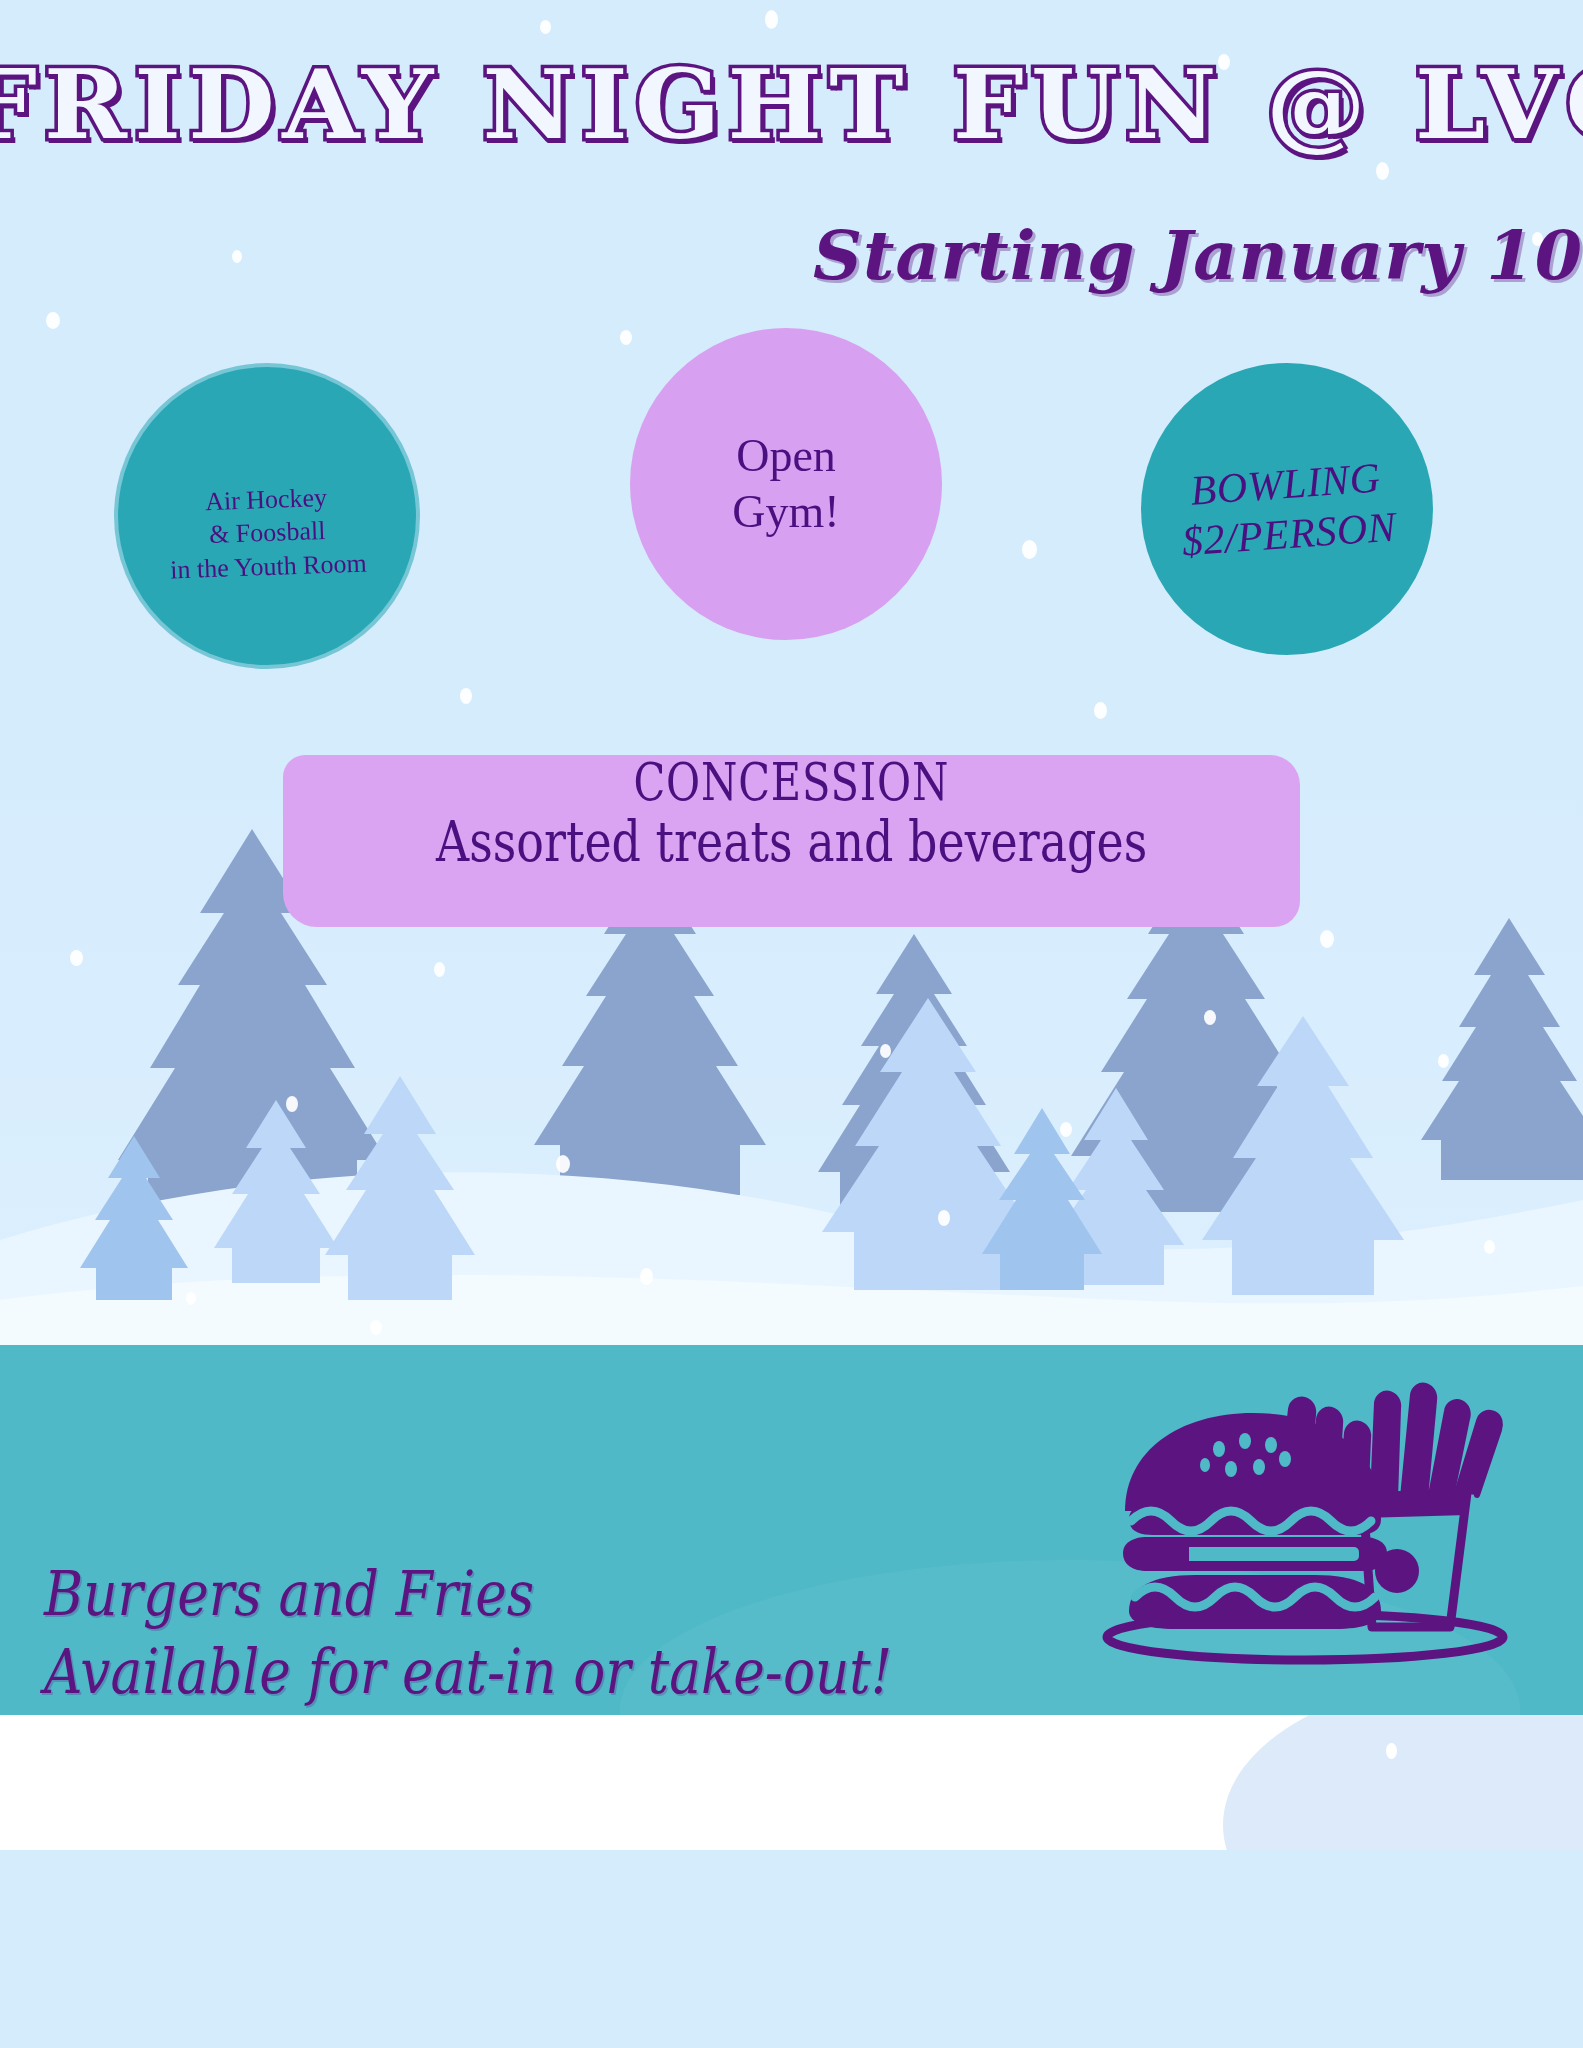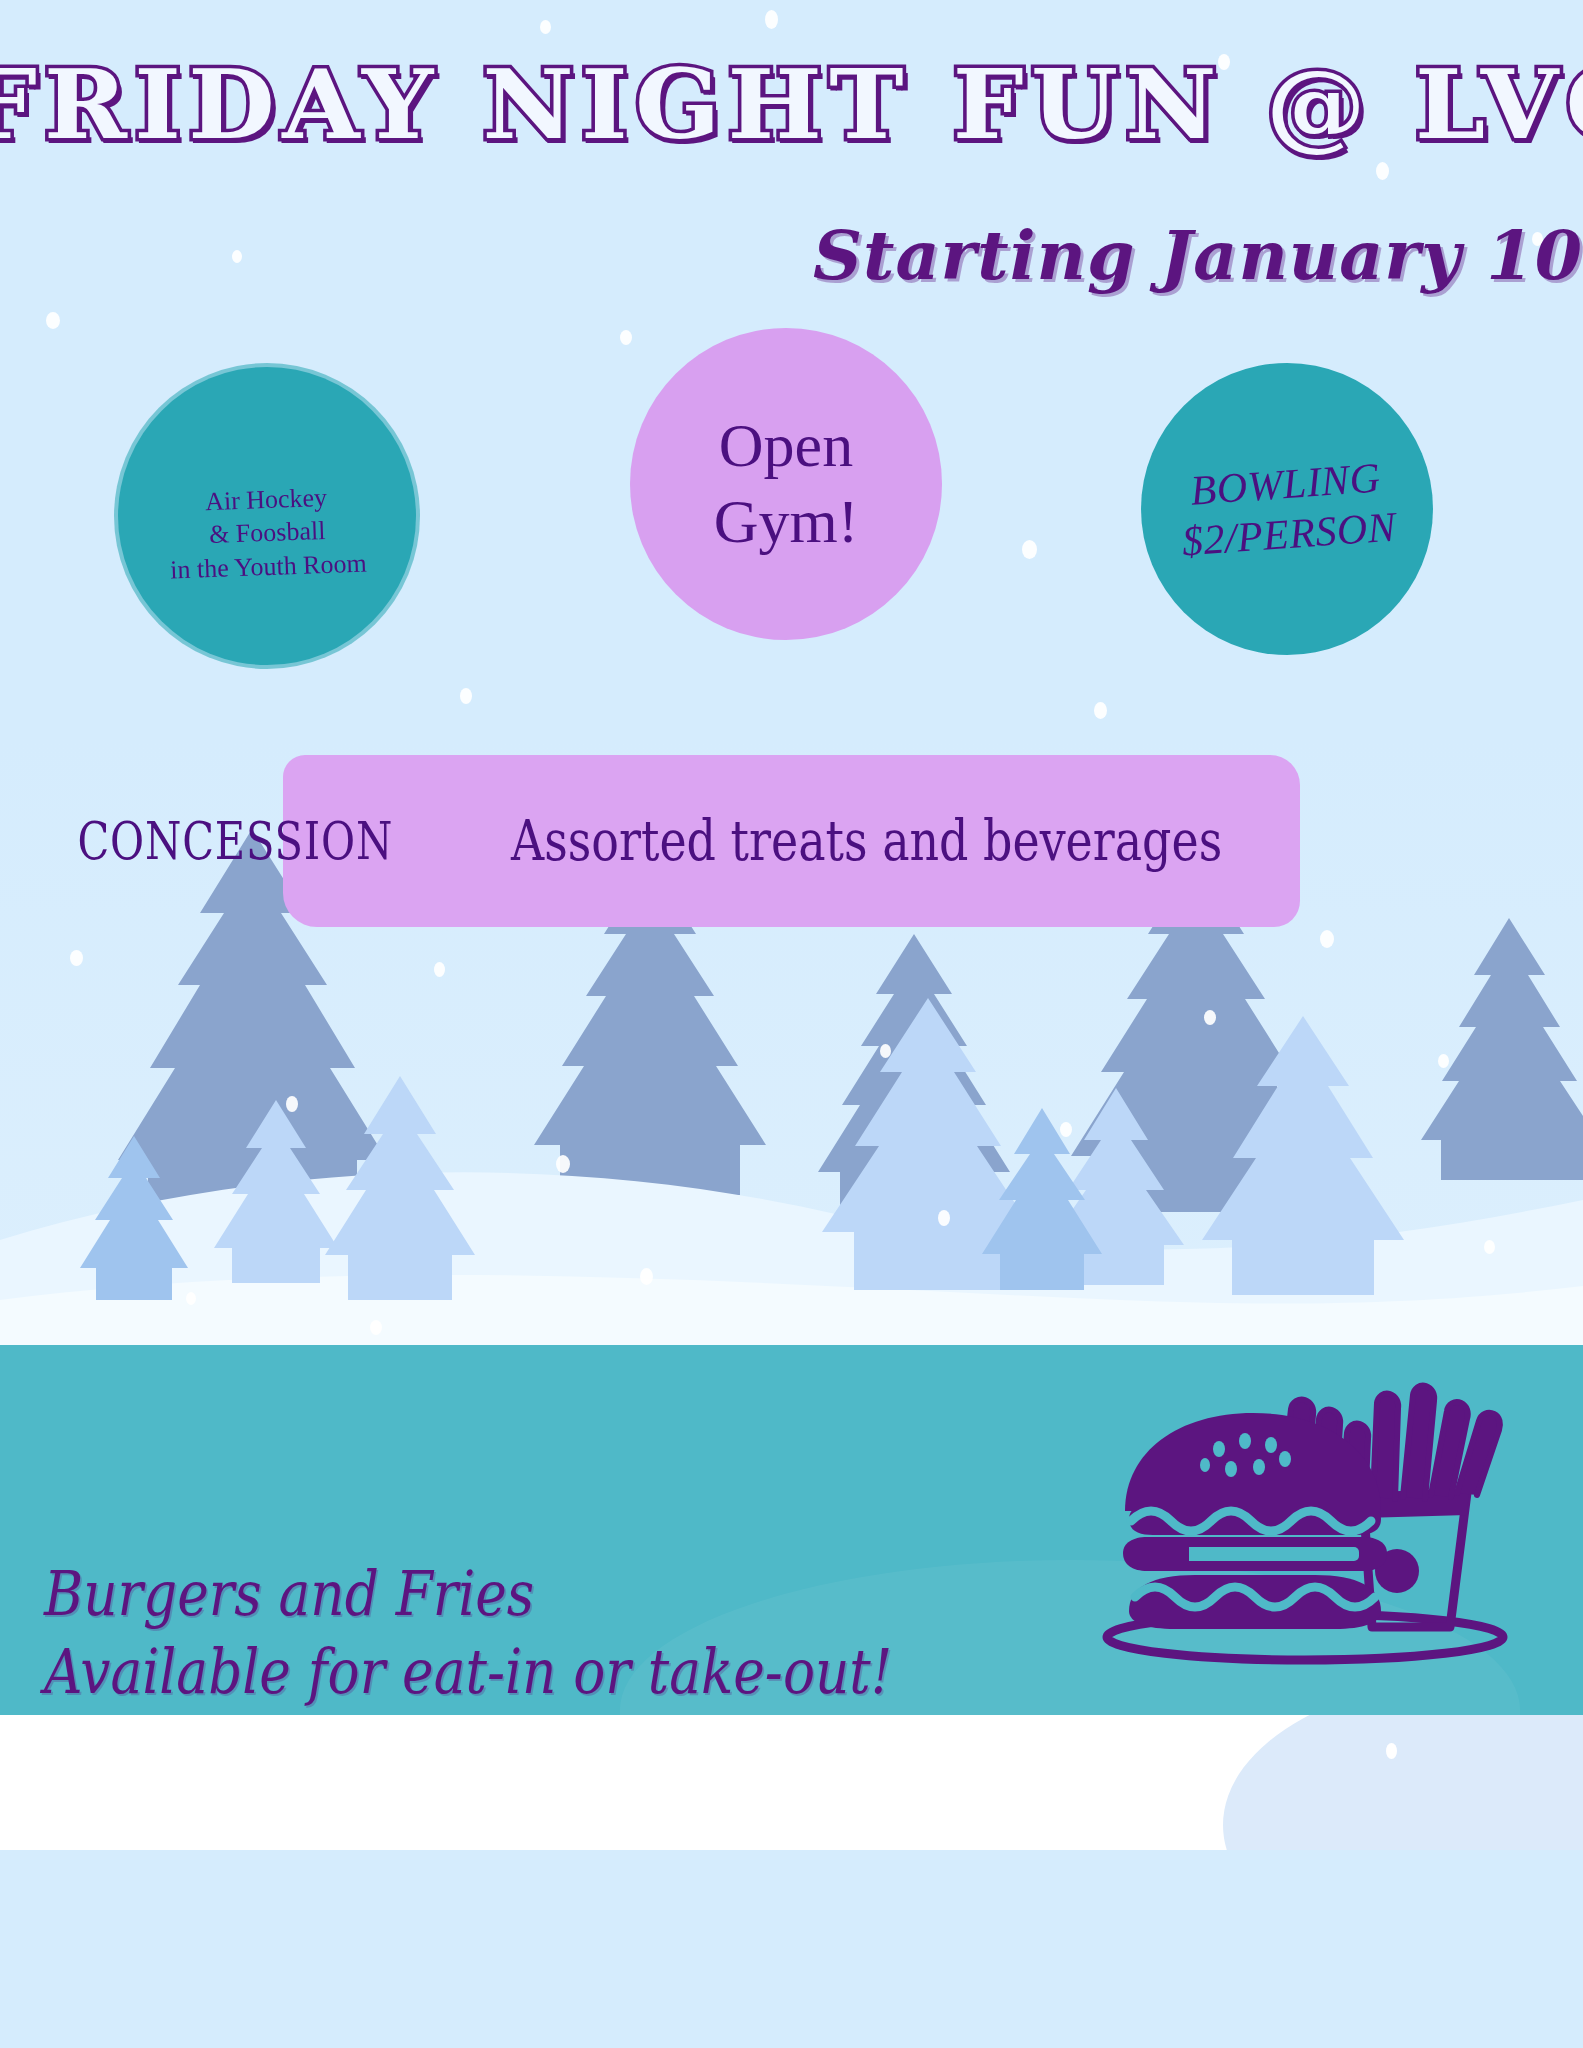--- a/index.html
+++ b/index.html
@@ -87,21 +87,21 @@
     line-height: 1.28;
     transform: rotate(-2deg);
     margin-top: 34px;
   }
 
   #badge-gym {
     left: 630px; top: 328px; width: 312px; height: 312px;
   }
   #badge-gym .badge-text {
     font-family: "Liberation Serif", serif;
-    font-size: 62px;
+    font-size: 46px;
     line-height: 1.22;
   }
 
   #badge-bowling {
     left: 1141px; top: 363px; width: 292px; height: 292px;
   }
   #badge-bowling .badge-text {
     font-family: "Liberation Serif", serif;
     font-style: italic;
     font-size: 42px;
@@ -111,22 +111,23 @@
   }
 
   
   .concession {
     position: absolute;
     left: 283px; top: 755px;
     width: 1017px; height: 172px;
     background: #dba4f2;
     border-radius: 22px 30px 26px 34px;
     display: flex;
+    flex-direction: column;
     align-items: center;
-    justify-content: flex-end;
+    justify-content: flex-start;
     color: #4b1080;
   }
   .concession-line1 {
     font-family: "DejaVu Serif", serif;
     font-size: 52px;
     letter-spacing: 1px;
     transform: scaleX(.8);
     line-height: 1.05;
   }
   .concession-line2 {

